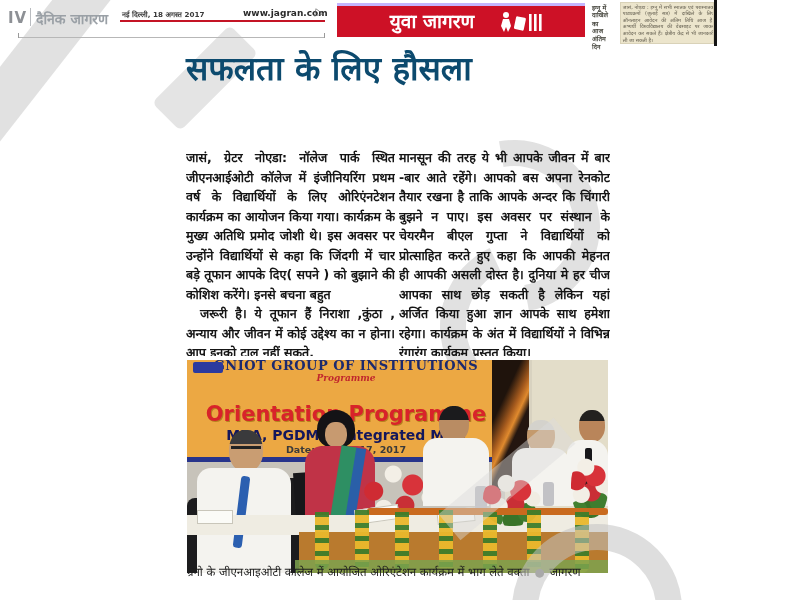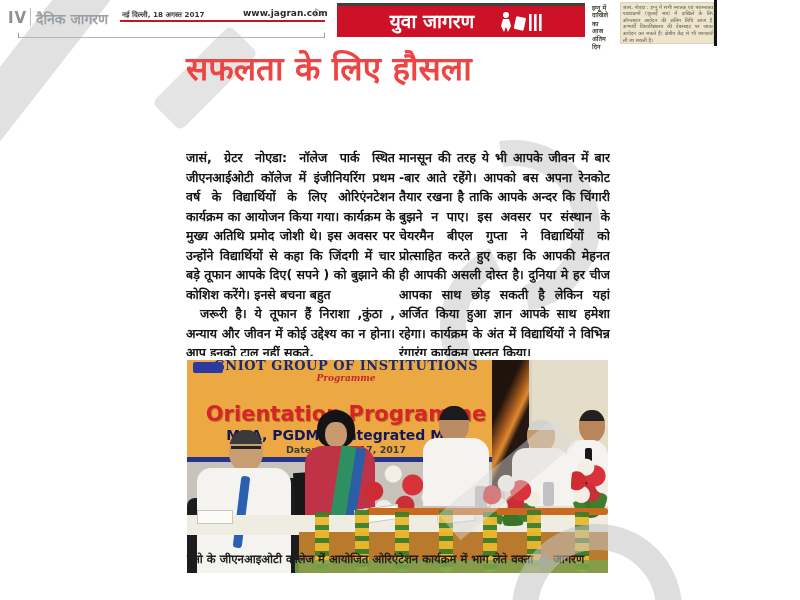--- a/index.html
+++ b/index.html
@@ -25,35 +25,35 @@
   .mh-paper{left:36px;top:9px;font-size:14px;font-weight:bold;color:#9aa0a6;z-index:2;}
   .mh-date{left:122px;top:9px;font-size:9px;font-weight:bold;color:#3a3a3a;z-index:2;
            transform:scale(.8);transform-origin:left top;white-space:nowrap;}
   .mh-redline{left:120px;top:20px;width:205px;height:2px;background:#c41425;z-index:2;}
   .mh-site{left:243px;top:8px;font-size:9px;font-weight:bold;color:#2a2a2a;z-index:2;white-space:nowrap;}
   .mh-cursor{left:315px;top:6px;font-size:11px;color:#666;z-index:2;transform:rotate(10deg);}
   .mh-rule{left:18px;top:37px;width:307px;height:1px;background:#b7b7b7;z-index:2;}
   .mh-rule-tl{left:18px;top:33px;width:1px;height:5px;background:#9a9a9a;z-index:2;}
   .mh-rule-tr{left:324px;top:33px;width:1px;height:5px;background:#9a9a9a;z-index:2;}
 
-  .yuva-banner{left:337px;top:3px;width:248px;height:31px;background:#cd1126;border-top:3px solid #404040;
+  .yuva-banner{left:337px;top:3px;width:248px;height:31px;background:#cd1126;border-top:3px solid #c4b5fd;
                z-index:2;display:flex;align-items:center;justify-content:center;gap:24px;}
   .yuva-text{color:#ffffff;font-weight:bold;font-size:19px;line-height:1;padding-left:14px;}
   .yuva-icon{width:48px;height:22px;}
 
   .side-headline{left:592px;top:4px;width:27px;font-size:9px;font-weight:bold;color:#4a4a42;line-height:1.25;
                  z-index:2;transform:scale(.7);transform-origin:left top;}
   .brief-box{left:620px;top:2px;width:92px;height:40px;background:#ece5cc;border:1px solid #d9d2b8;
              z-index:2;overflow:hidden;}
   .brief-text{font-size:8px;line-height:1.35;color:#5d584a;text-align:justify;width:160%;
               transform:scale(.62);transform-origin:left top;padding:2px 3px;}
   .mh-vline{left:714px;top:0;width:3px;height:46px;background:#141414;z-index:2;}
 
   
-  .headline{left:186px;top:50px;width:430px;font-size:33px;line-height:1.18;font-weight:bold;color:#ef4444;z-index:3;}
+  .headline{left:186px;top:50px;width:430px;font-size:33px;line-height:1.18;font-weight:bold;color:#0c4a6e;z-index:3;}
   .col{position:absolute;top:148px;height:208px;font-size:12.5px;font-weight:600;line-height:1.56;
        text-align:justify;color:#151515;z-index:3;overflow:hidden;}
   .col-left{left:186px;width:209px;}
   .col-right{left:399px;width:211px;}
   .col p{margin:0;}
   .col p.indent{text-indent:14px;}
 
   
   .photo{left:187px;top:360px;width:421px;height:213px;background:#c8c4ba;overflow:hidden;z-index:3;}
   .ph-wall-right{left:318px;top:0;width:103px;height:213px;background:#e3ddc9;}
@@ -87,21 +87,21 @@
      radial-gradient(circle at 65% 32%, #d8333a 0 10px, transparent 11px),
      radial-gradient(circle at 86% 48%, #f0ece2 0 7px, transparent 8px),
      radial-gradient(circle at 28% 62%, #f2eee5 0 8px, transparent 9px),
      radial-gradient(circle at 55% 58%, #c92f36 0 9px, transparent 10px),
      radial-gradient(circle at 76% 74%, #3f7d2f 0 9px, transparent 10px),
      radial-gradient(circle at 20% 86%, #428030 0 8px, transparent 9px),
      radial-gradient(circle at 52% 88%, #3a7429 0 10px, transparent 11px);}
   .ph-greenblur{left:108px;top:200px;width:313px;height:13px;background:#7da24e;opacity:.85;}
 
   
-  .caption{left:187px;top:551px;width:440px;font-size:11.5px;font-weight:bold;color:#1e1e1e;z-index:3;}
+  .caption{left:187px;top:564px;width:440px;font-size:11.5px;font-weight:normal;color:#1e1e1e;z-index:3;}
   .cap-bullet{color:#8a8a8a;margin:0 5px;}
 </style>
 </head>
 <body>
 
 <div class="page">
 
   <div class="wm wm-bar1 abs"></div>
   <div class="wm wm-bar2 abs"></div>
   <div class="wm wm-arc1 abs"></div>

